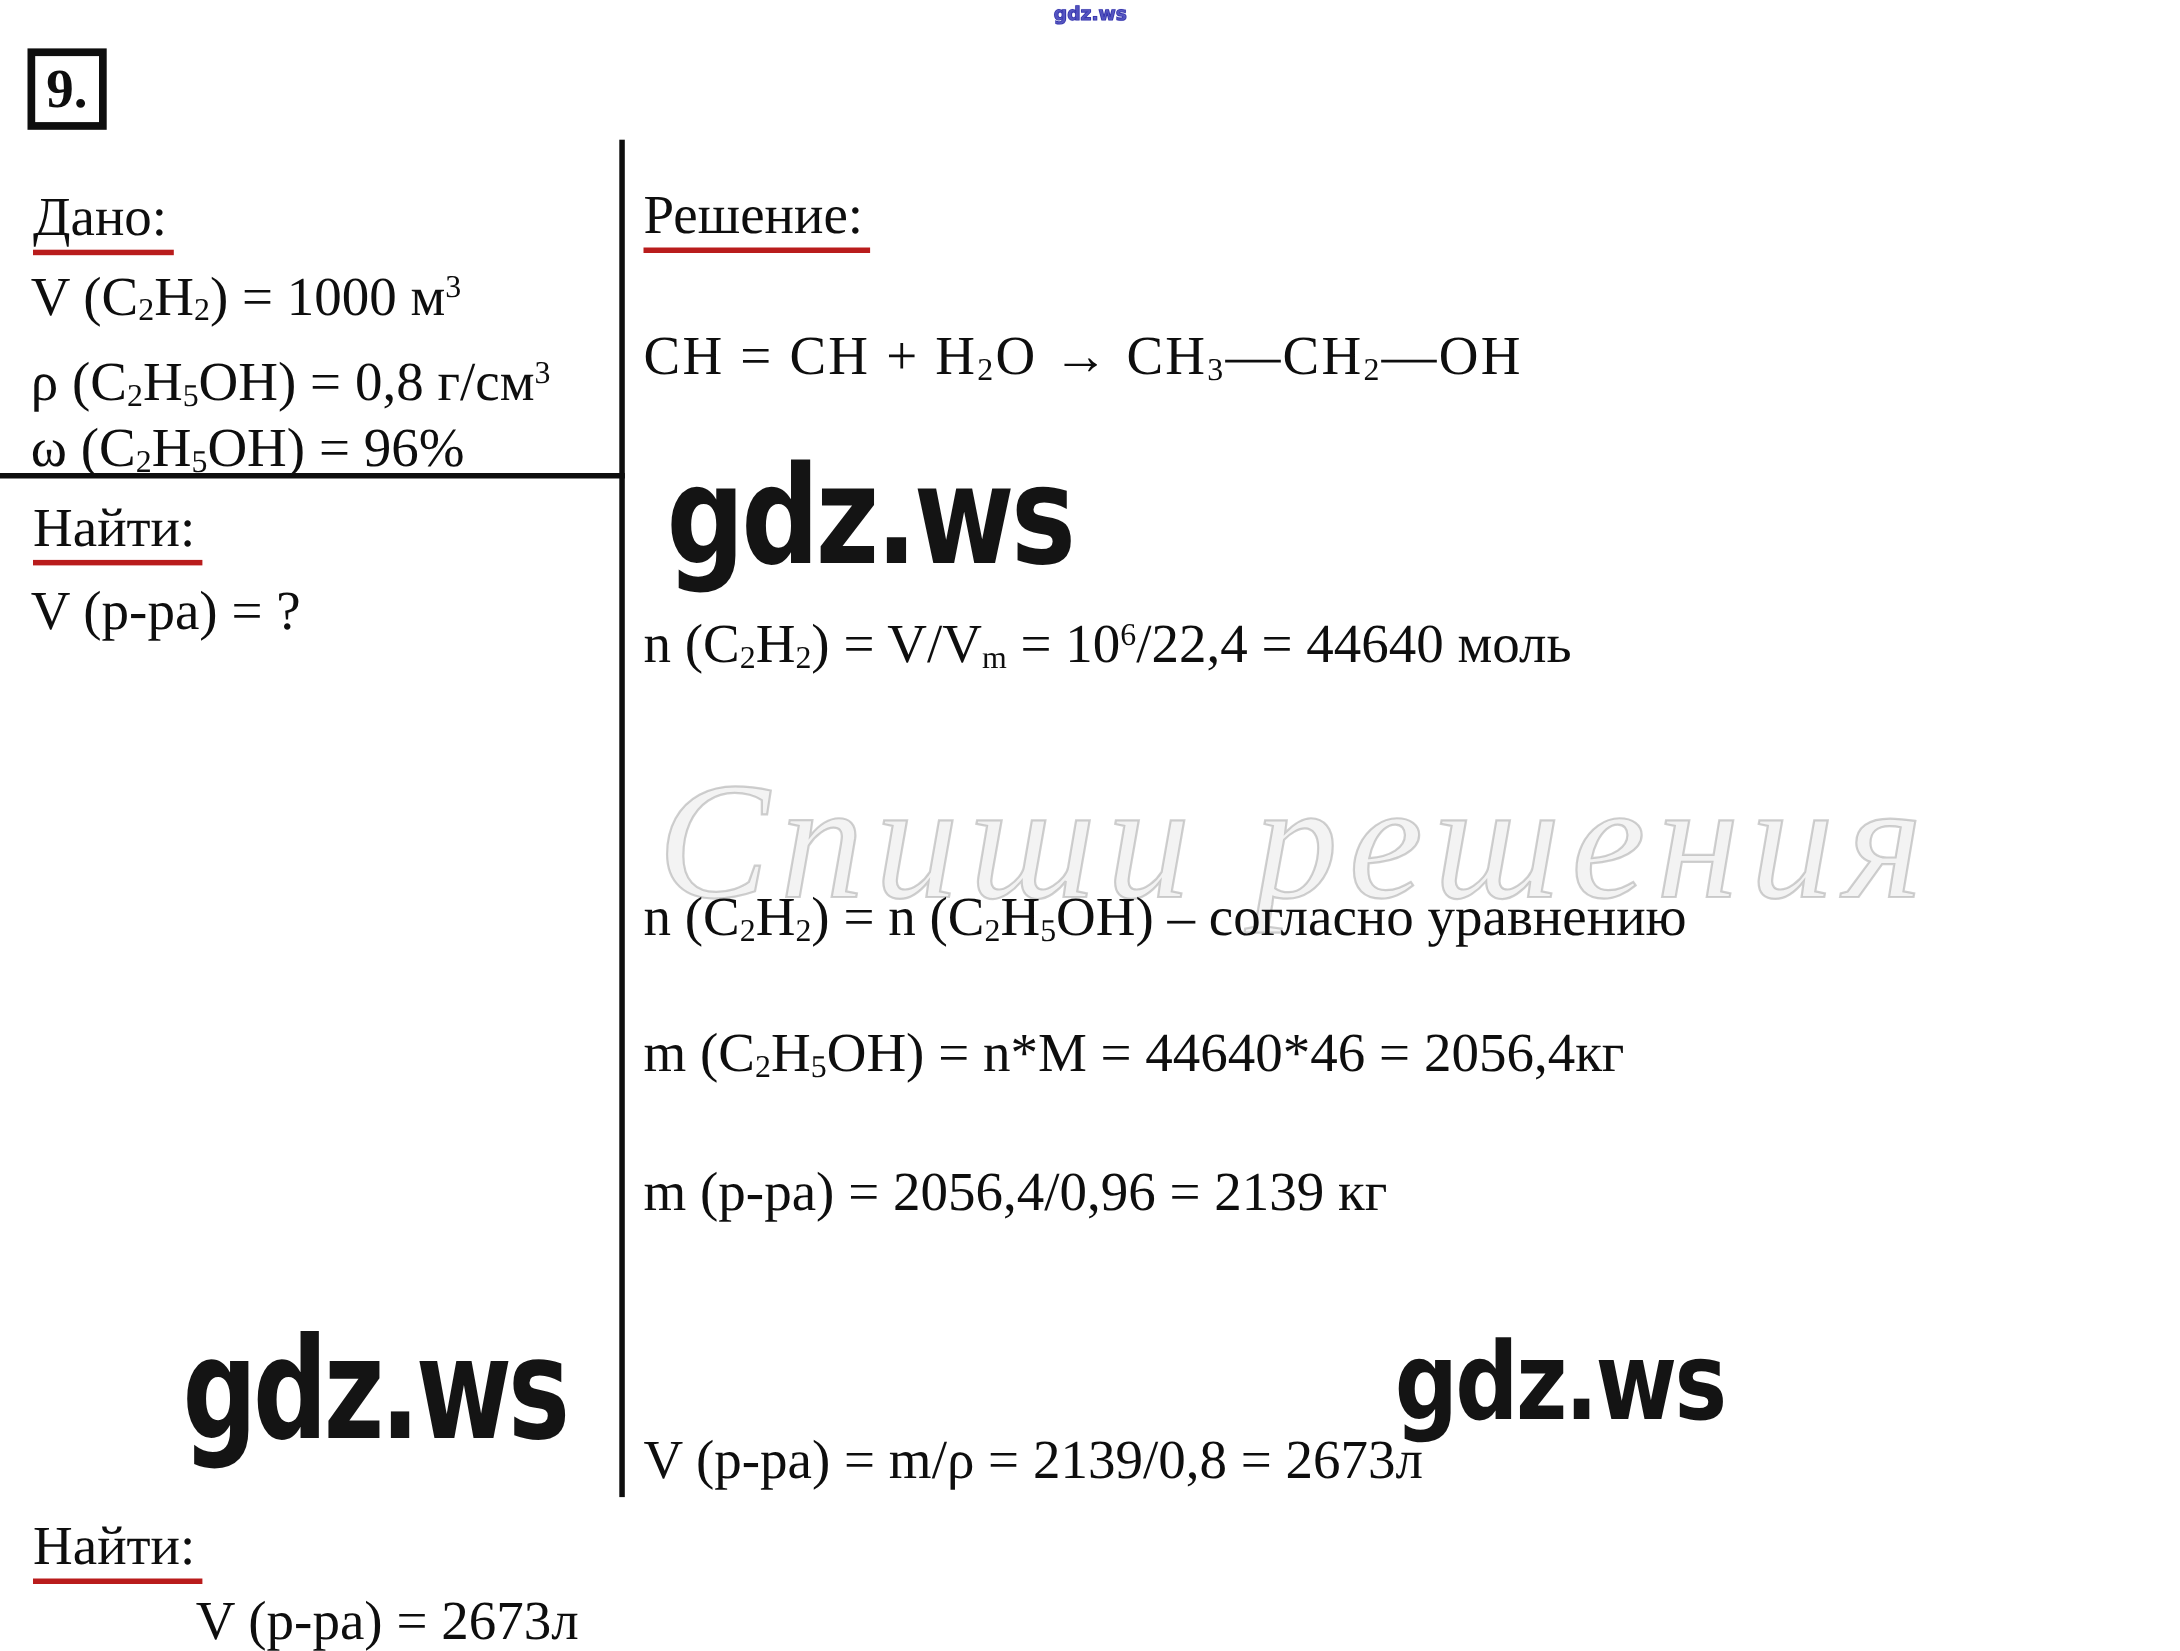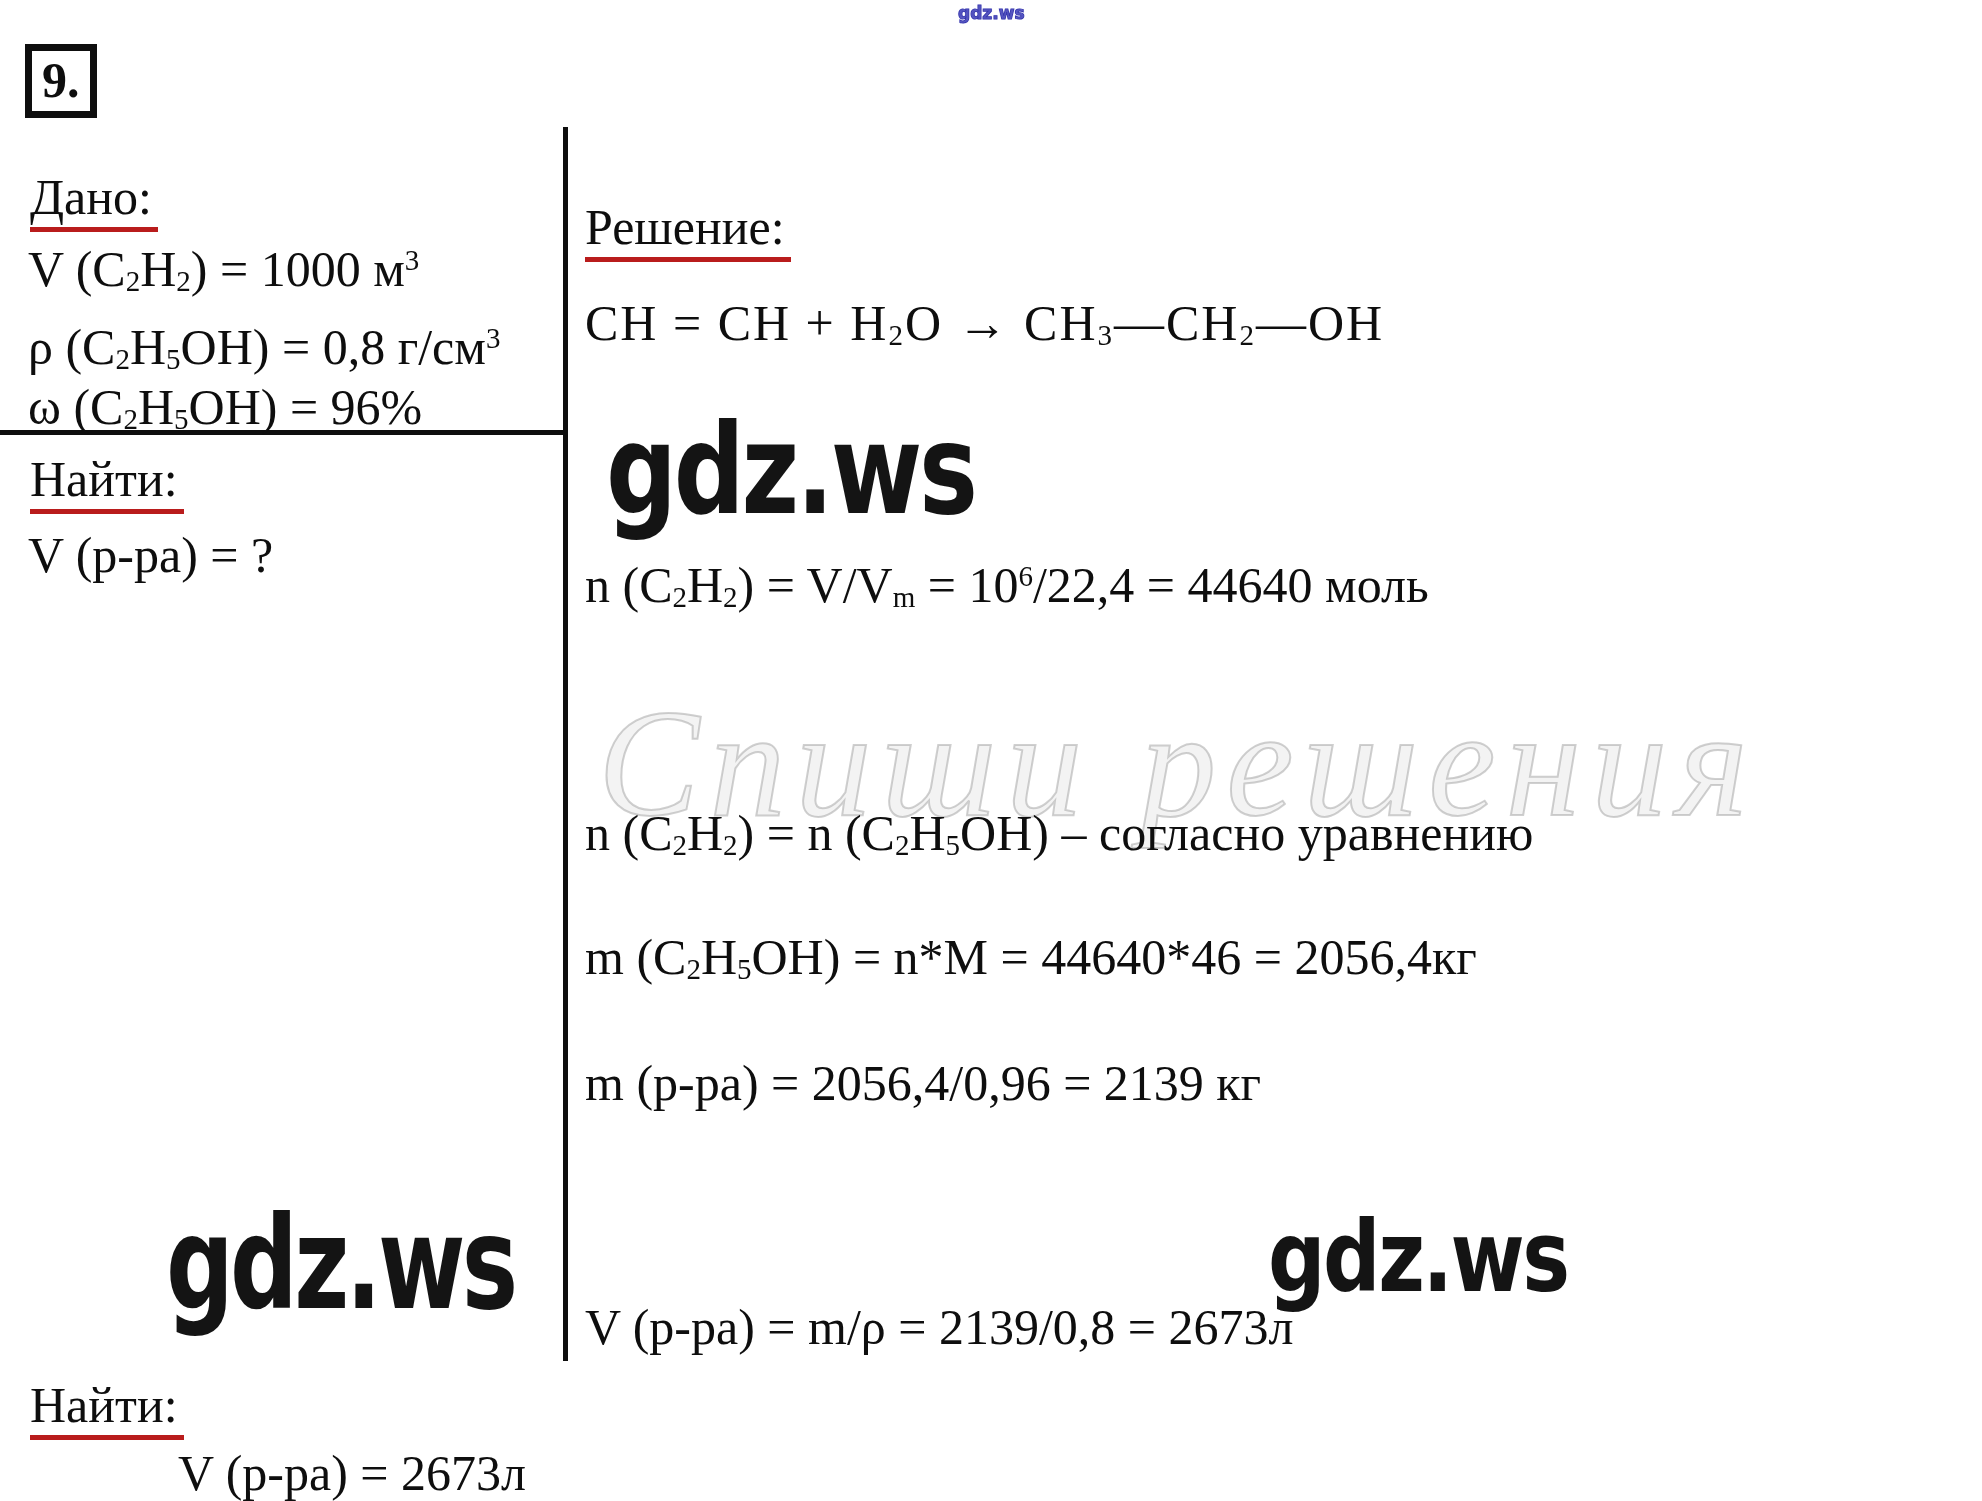--- a/index.html
+++ b/index.html
@@ -77,21 +77,21 @@
 
   <div class="rule h-divider"></div>
 
   <div class="serif" style="left:30px; top:452px;">
     <span class="head-underline">Найти:</span>
   </div>
   <div class="serif" style="left:28px; top:528px;text-align:center;">V (р-ра) = ?</div>
 
   <div class="rule v-divider"></div>
 
-  <div class="serif" style="left:585px; top:168px;margin-top:32px;">
+  <div class="serif" style="left:585px; top:168px;">
     <span class="head-underline">Решение:</span>
   </div>
 
   <div class="serif" style="left:585px; top:296px; letter-spacing:2px;">CH = CH + H<sub>2</sub>O → CH<sub>3</sub>—CH<sub>2</sub>—OH</div>
 
   <div class="wm-faint">Спиши решения</div>
 
   <div class="wm wm-sol">gdz.ws</div>
 
   <div class="serif" style="left:585px; top:558px;">n (C<sub>2</sub>H<sub>2</sub>) = V/V<sub>m</sub> = 10<sup>6</sup>/22,4 = 44640 моль</div>

